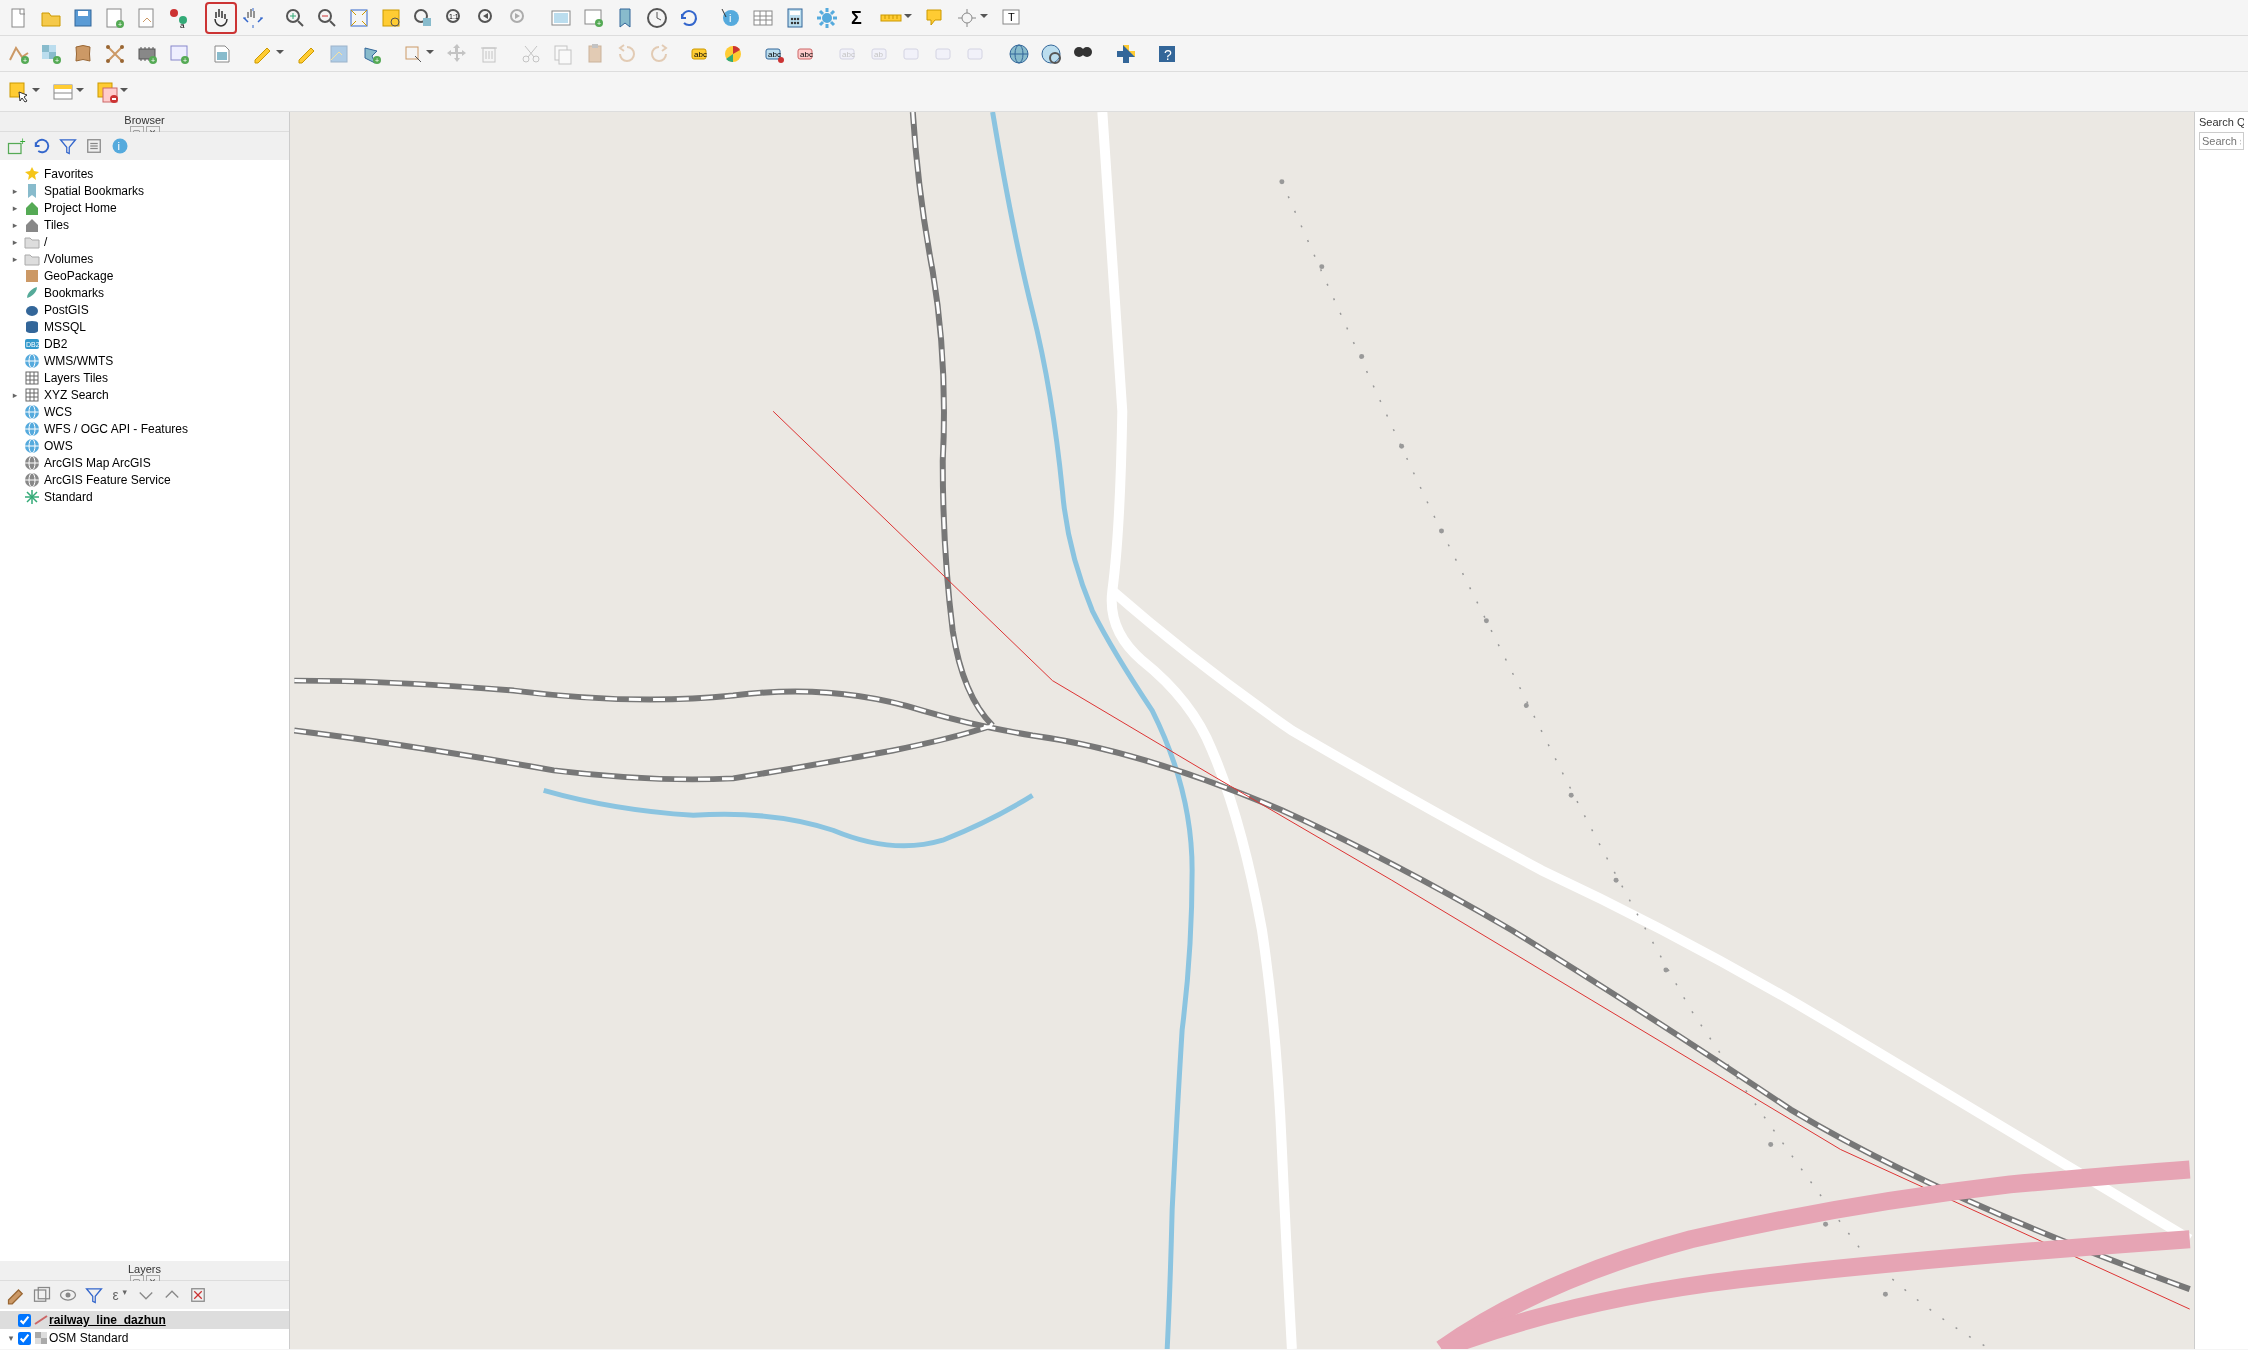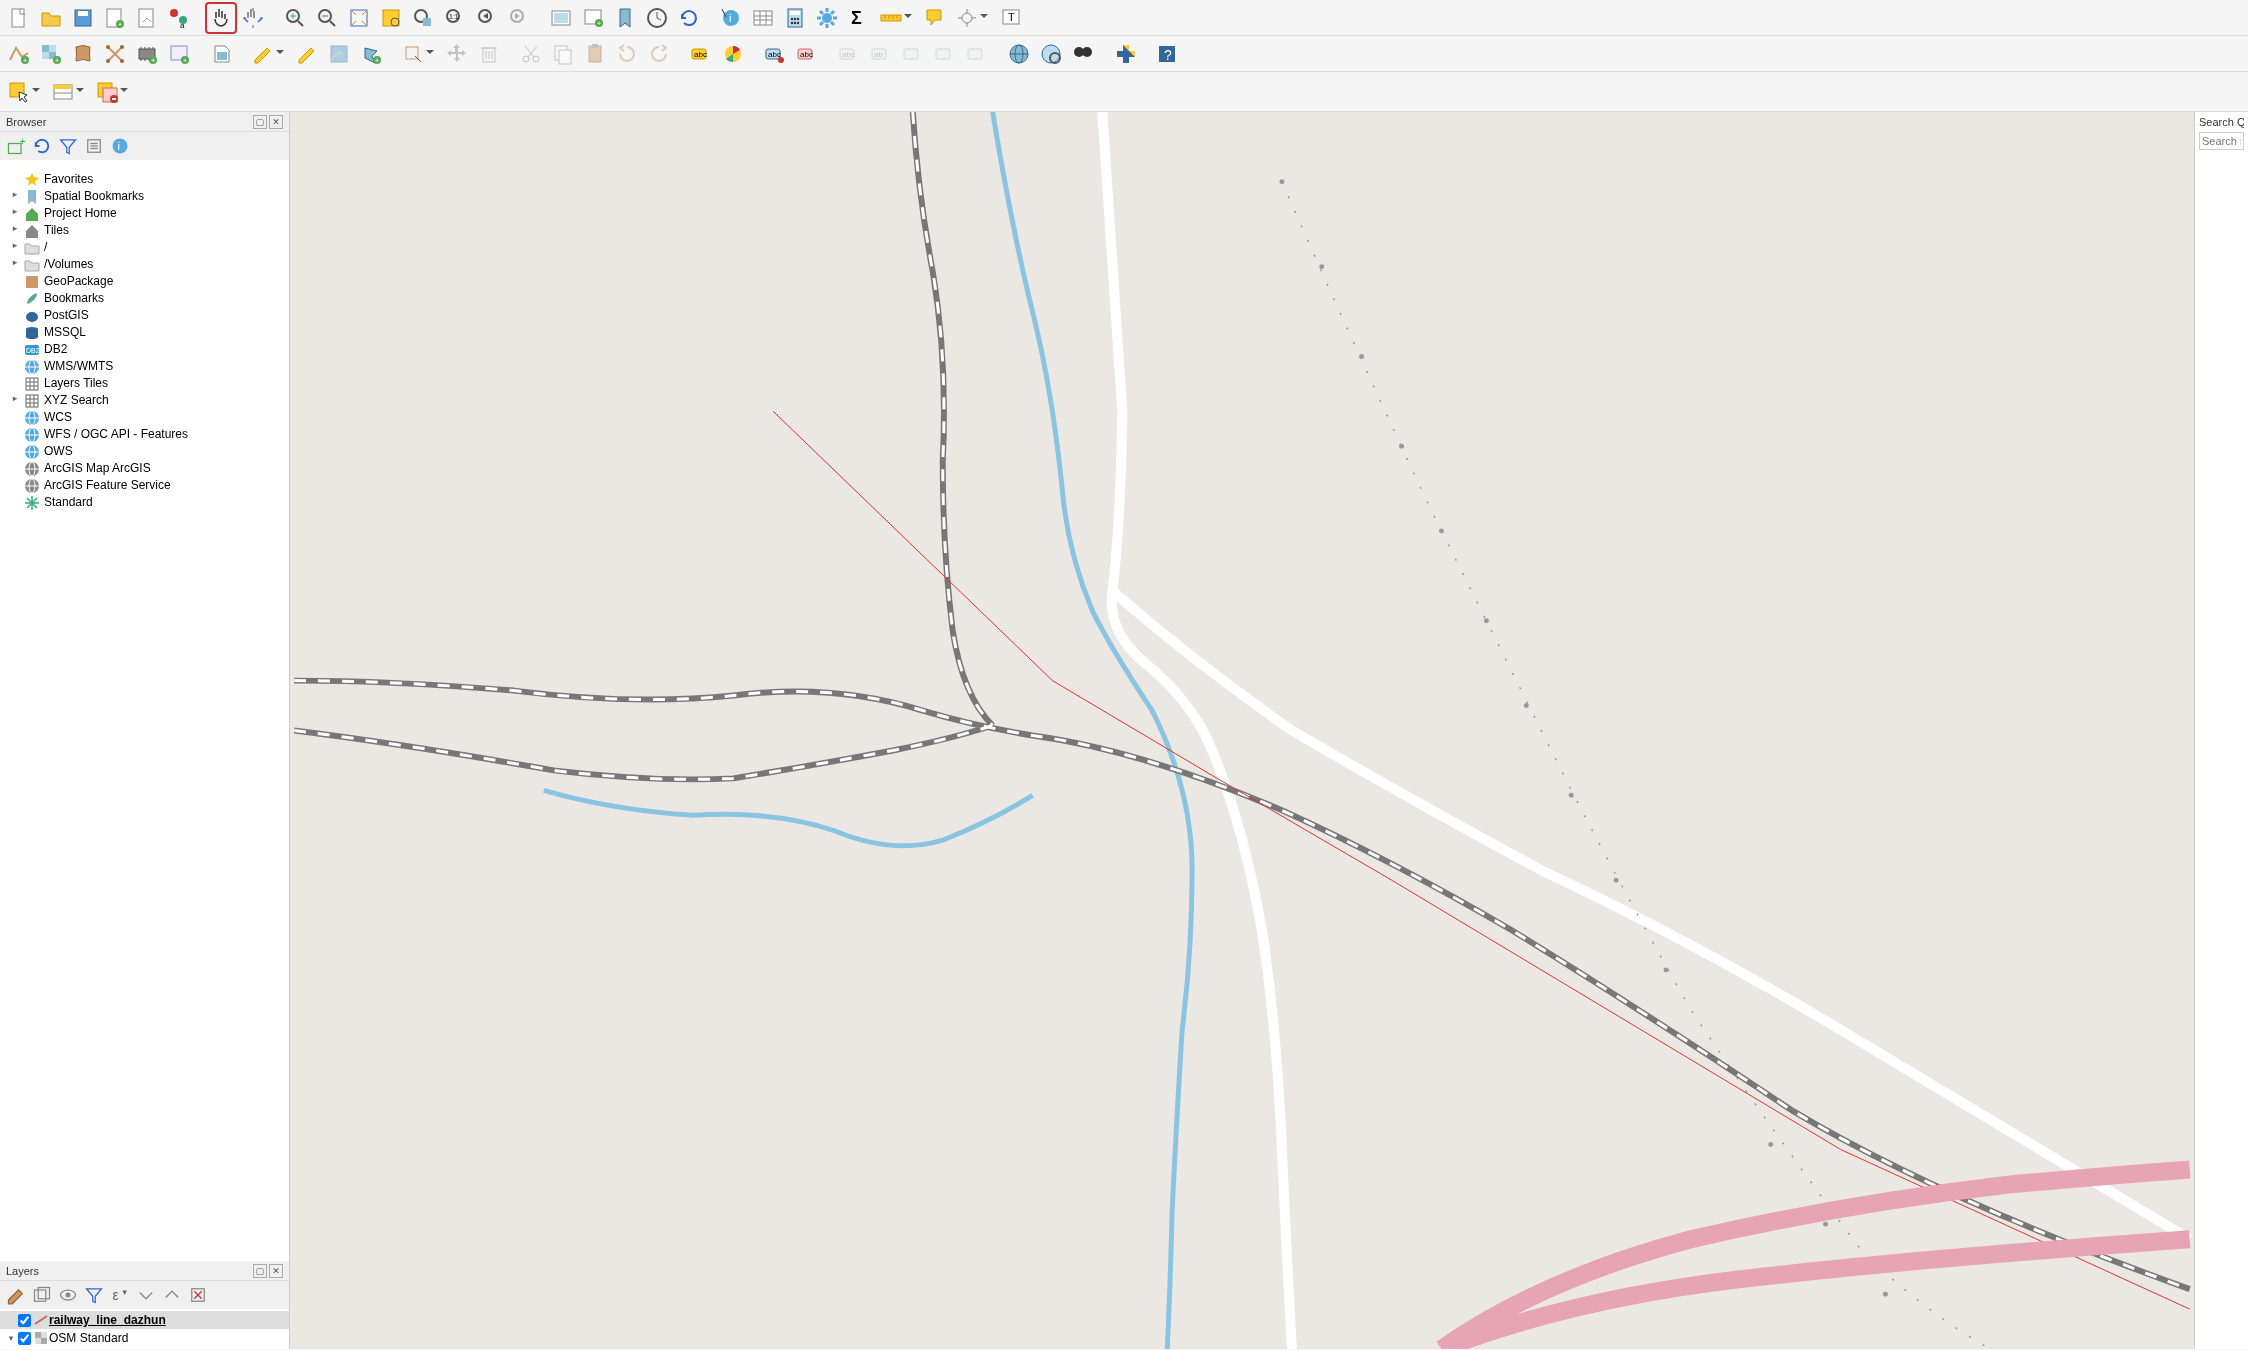--- a/index.html
+++ b/index.html
@@ -7,29 +7,29 @@
 .toolbar { display: flex; align-items: center; padding: 2px 4px; background: #f5f5f5; border-bottom: 1px solid #ddd; height: 36px; gap: 2px; }
 .tb-btn { width: 30px; height: 30px; display: inline-flex; align-items: center; justify-content: center; border-radius: 3px; cursor: pointer; position: relative; }
 .tb-btn.highlight { outline: 2px solid #c33; outline-offset: -1px; }
 .tb-btn.disabled { opacity: 0.45; }
 .tb-sep { width: 8px; }
 .tb-btn svg { width: 24px; height: 24px; }
 .tb-dd::after { content:''; position:absolute; right:-6px; top:50%; transform:translateY(-50%); border:4px solid transparent; border-top-color:#555; }
 
 .main { display: flex; height: calc(100% - 113px); }
 .left { width: 290px; background: #f5f5f5; display: flex; flex-direction: column; border-right: 1px solid #ccc; }
-.panel-header { display: flex; align-items: center; justify-content: space-between; padding: 2px 6px; background: #f0f0f0; border-bottom: 1px solid #ddd; height: 20px; }
+.panel-header { display: flex; align-items: center; justify-content: space-between; padding: 2px 6px; background: #f0f0f0; border-bottom: 1px solid #ddd; height: 20px; flex-direction: column; }
 .panel-title { font-size: 11px; color: #333; }
 .panel-ctrl { display: flex; gap: 2px; }
 .panel-ctrl span { width: 14px; height: 14px; border: 1px solid #aaa; display:inline-flex; align-items:center; justify-content:center; font-size:9px; color:#555; cursor:pointer; }
 .panel-toolbar { display: flex; align-items: center; gap: 6px; padding: 4px 6px; background: #f0f0f0; height: 28px; }
 .pt-btn { width: 20px; height: 20px; display:inline-flex; align-items:center; justify-content:center; cursor:pointer; }
 
 .tree { flex: 1; overflow: auto; background: #fff; font-size: 12px; }
-.tree-item { display:flex; padding: 12px 4px 1px 10px; gap:4px; cursor:pointer; height:17px; }
+.tree-item { display:flex; align-items:center; padding: 12px 4px 1px 10px; gap:4px; cursor:pointer; height:17px; }
 .exp { width:10px; text-align:center; color:#666; font-size:9px; }
 .ic { width:16px; height:16px; display:inline-flex; align-items:center; justify-content:center; }
 .layers-tree { background:#fff; font-size:12px; padding:2px 0; }
 .layer-row { display:flex; align-items:center; padding:1px 6px; height:18px; }
 .layer-row.sel { background:#ddd; }
 .layer-row input[type=checkbox] { margin:0 2px; }
 .layer-name.active { font-weight:bold; text-decoration:underline; }
 
 .map { flex:1; background:#ebe8e3; position:relative; overflow:hidden; }
 

